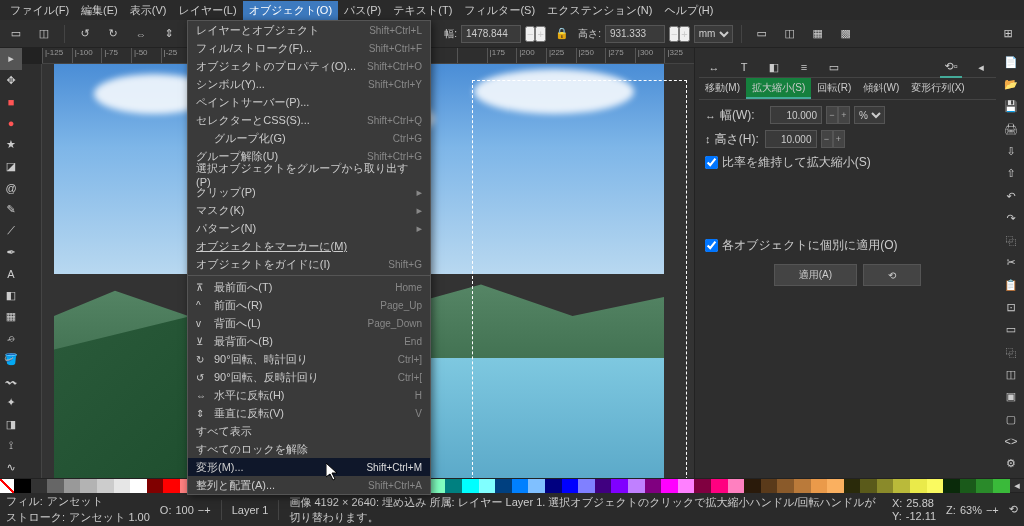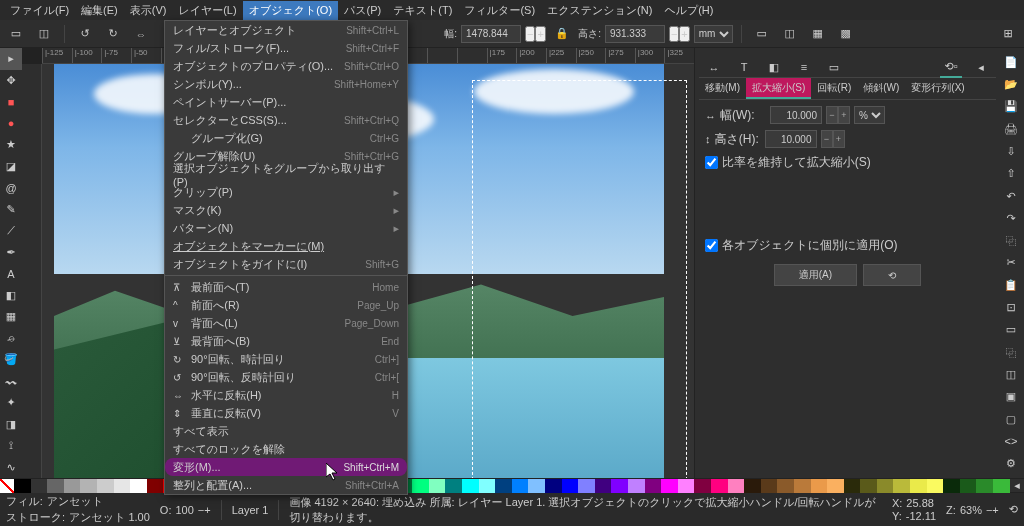--- a/index.html
+++ b/index.html
@@ -22,36 +22,36 @@
 .ruler-h span { flex: 1; border-left: 1px solid #555; padding-left: 2px; font-size: 8px; color: #999; }
 .ruler-v { position: absolute; top: 16px; left: 0; width: 20px; bottom: 0; background: #2e2e2e; border-right: 1px solid #444; }
 .canvas { position: absolute; top: 16px; left: 20px; right: 0; bottom: 0; background: #333; }
 .img-preview { position: absolute; top: 0; left: 12px; width: 610px; height: 420px; }
 .sky { position: absolute; top: 0; left: 0; right: 0; height: 50%; background: linear-gradient(180deg, #4a8dd6 0%, #7eb6e8 40%, #b8d8f0 100%); }
 .cloud { position: absolute; background: rgba(255,255,255,0.85); border-radius: 50%; filter: blur(3px); }
 .mountains { position: absolute; top: 48%; left: 0; right: 0; height: 30%; background: linear-gradient(180deg, #5a8a6a 0%, #3a6a4a 100%); clip-path: polygon(0% 40%, 10% 20%, 25% 45%, 40% 10%, 55% 35%, 70% 15%, 85% 40%, 100% 25%, 100% 100%, 0% 100%); }
 .water { position: absolute; top: 70%; left: 0; right: 0; bottom: 0; background: linear-gradient(180deg, #7ec8e0 0%, #5aa8c8 100%); }
 .fg-mountain { position: absolute; top: 60%; left: 0; width: 45%; height: 40%; background: linear-gradient(135deg, #2a5a3a 0%, #1a4a2a 100%); clip-path: polygon(0% 20%, 50% 0%, 100% 60%, 100% 100%, 0% 100%); }
 .sel-rect { position: absolute; top: 16px; left: 430px; width: 215px; height: 400px; border: 1px dashed #fff; }
-.dropdown { position: absolute; top: 20px; left: 164px; width: 244px; background: #3a3a3a; border: 1px solid #555; z-index: 100; box-shadow: 2px 2px 8px rgba(0,0,0,0.5); }
+.dropdown { position: absolute; top: 20px; left: 187px; width: 244px; background: #3a3a3a; border: 1px solid #555; z-index: 100; box-shadow: 2px 2px 8px rgba(0,0,0,0.5); }
 .dropdown .mi { display: flex; justify-content: space-between; align-items: center; padding: 3px 8px; height: 18px; cursor: pointer; }
-.dropdown .mi.hl { background: #701a75; color: #fff; border-radius: 8px; }
+.dropdown .mi.hl { background: #0f172a; color: #fff; }
 .dropdown .mi .sc { color: #888; font-size: 10px; }
 .dropdown .mi.hl .sc { color: #ddd; }
 .dropdown .msep { height: 1px; background: #555; margin: 2px 0; }
 .dropdown .mi .arrow { color: #888; }
 .dropdown .mi .ic { width: 14px; margin-right: 4px; font-size: 10px; }
 .panel { width: 330px; background: #2e2e2e; border-left: 1px solid #222; display: flex; }
 .panel-content { flex: 1; padding: 4px; }
 .panel-tabs-top { display: flex; height: 26px; gap: 8px; padding: 4px; border-bottom: 1px solid #444; }
 .panel-tabs-top .pt { width: 22px; height: 22px; display: flex; align-items: center; justify-content: center; }
 .panel-tabs-top .pt.sel { border-bottom: 2px solid #4a9; }
 .panel-subtabs { display: flex; height: 22px; border-bottom: 1px solid #444; }
 .panel-subtabs .st { padding: 3px 6px; font-size: 10px; cursor: pointer; }
-.panel-subtabs .st.active { background: #be185d; border-bottom: 2px solid #4a9; }
+.panel-subtabs .st.active { background: #15803d; border-bottom: 2px solid #4a9; }
 .panel-body { padding: 6px; }
 .prow { display: flex; align-items: center; margin-bottom: 6px; gap: 4px; }
 .prow .plbl { width: 46px; font-size: 12px; }
 .prow input[type=text] { background: #3a3a3a; border: 1px solid #555; width: 52px; height: 18px; color: #ccc; padding: 0 4px; font-size: 10px; text-align: right; }
 .prow .spin { display: flex; }
 .prow .spin button { width: 12px; height: 18px; background: #444; border: 1px solid #555; color: #aaa; font-size: 9px; cursor: pointer; }
 .prow select { background: #3a3a3a; border: 1px solid #555; color: #ccc; height: 18px; font-size: 10px; }
 .prow label { font-size: 12px; }
 .apply-row { display: flex; gap: 6px; justify-content: center; margin-top: 10px; }
 .apply-row button { background: #444; border: 1px solid #555; color: #ccc; padding: 3px 24px; font-size: 10px; cursor: pointer; }
@@ -377,21 +377,21 @@
     <div class="mi">
       <span style="display: flex; align-items: flex-end;">
         <span>オブジェクトのプロパティ(O)...</span>
       </span>
       <span class="sc">Shift+Ctrl+O</span>
     </div>
     <div class="mi">
       <span style="display: flex; align-items: center;">
         <span>シンボル(Y)...</span>
       </span>
-      <span class="sc">Shift+Home+Y</span>
+      <span class="sc">Shift+Ctrl+Y</span>
     </div>
     <div class="mi">
       <span style="display: flex; align-items: center;">
         <span>ペイントサーバー(P)...</span>
       </span>
       <span class="sc"></span>
     </div>
     <div class="mi">
       <span style="display: flex; align-items: center;">
         <span>セレクターとCSS(S)...</span>

